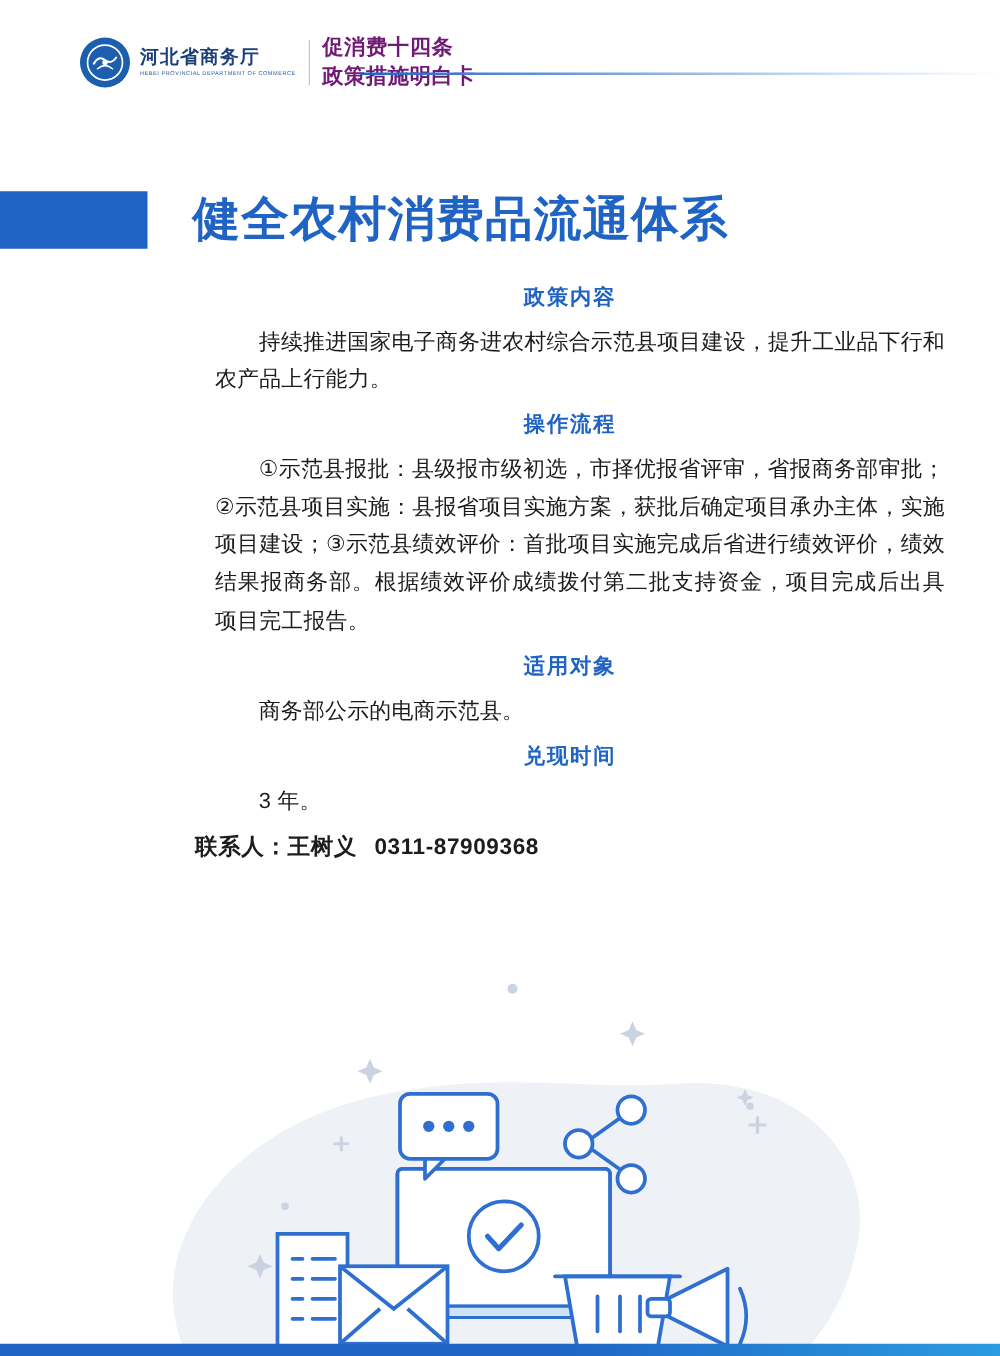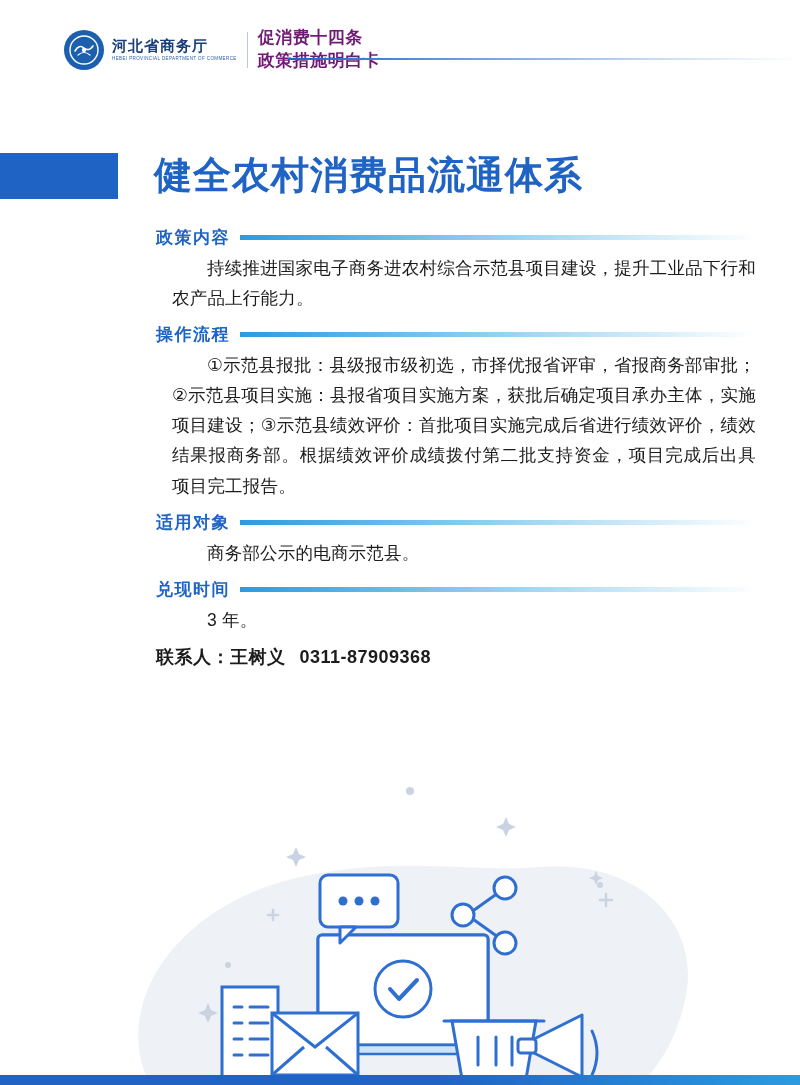--- a/index.html
+++ b/index.html
@@ -111,20 +111,21 @@
   .body {
     position: absolute;
     top: 226px;
     left: 156px;
     width: 600px;
   }
   .section-head {
     display: flex;
     align-items: center;
     margin-bottom: 2px;
+    flex-direction: column;
   }
   .section-label {
     font-size: 17px;
     font-weight: bold;
     color: #1f64c4;
     letter-spacing: 1.5px;
     white-space: nowrap;
     flex: 0 0 auto;
   }
   .section-line {

